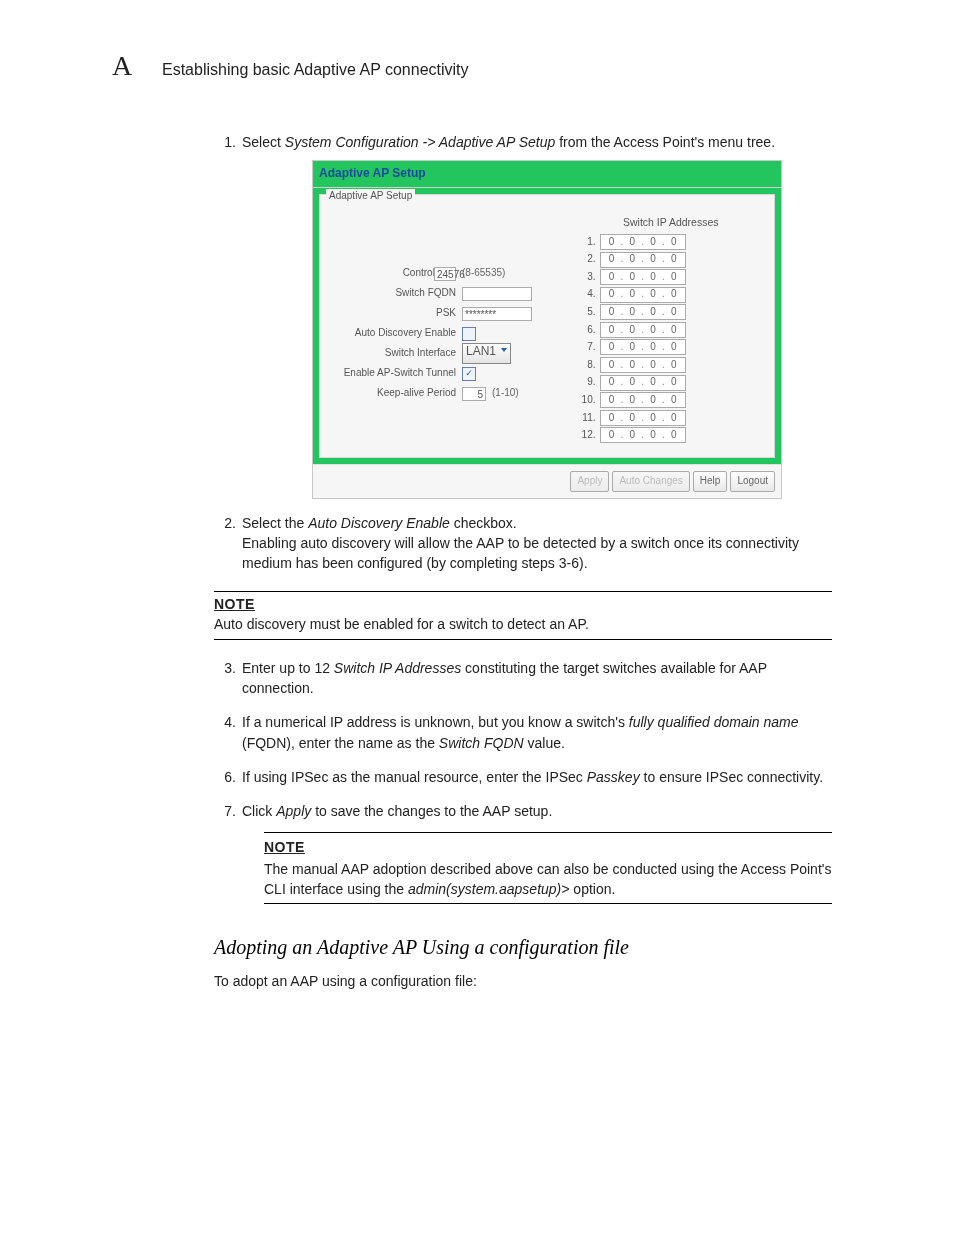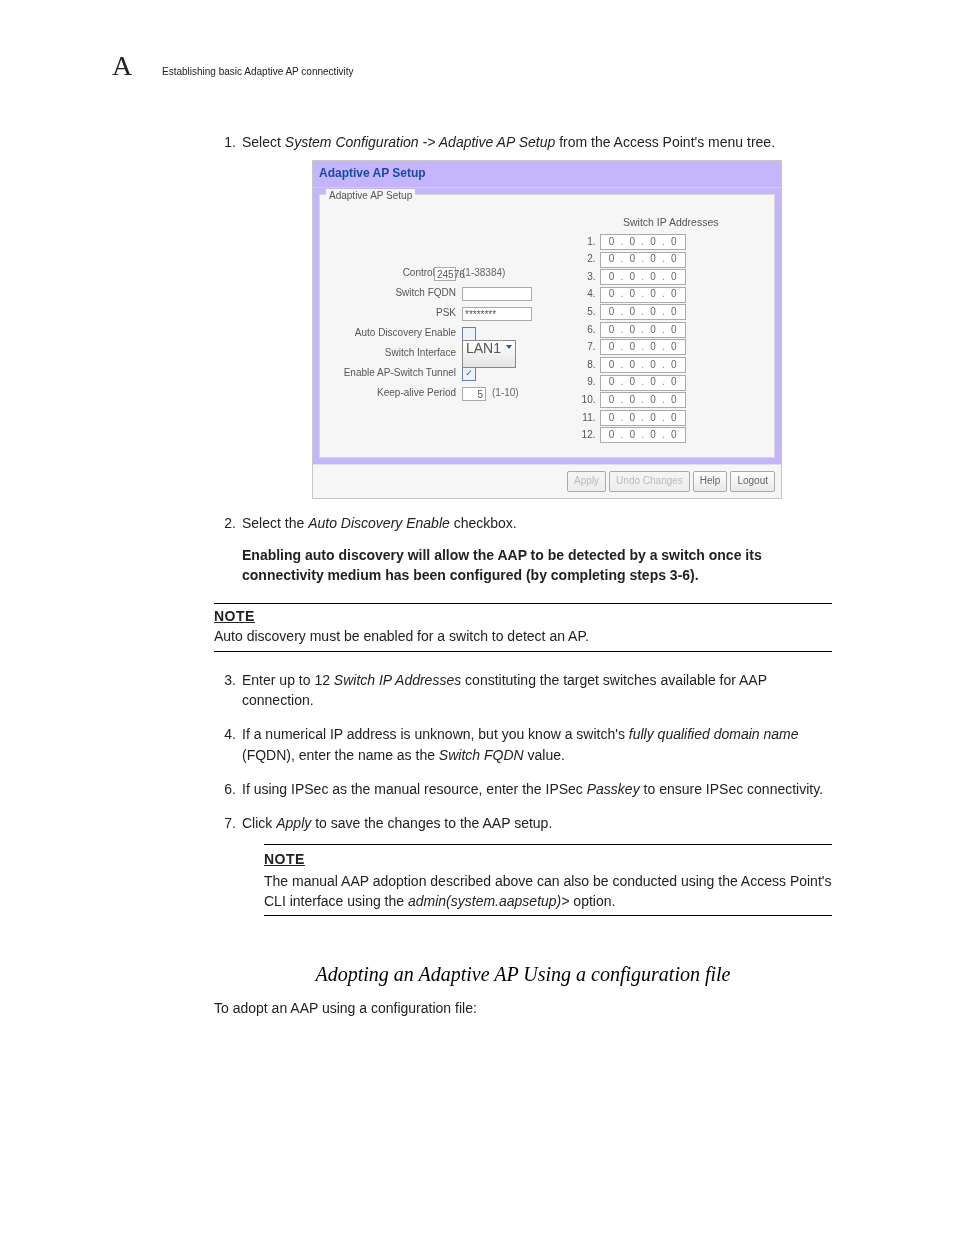--- a/index.html
+++ b/index.html
@@ -22,21 +22,21 @@
     margin-bottom: 50px;
     margin-left: -10px;
   }
   .appendix-letter {
     font-family: Georgia, 'Times New Roman', serif;
     font-size: 28px;
     font-weight: 400;
     width: 30px;
   }
   .running-title {
-    font-size: 10px;
+    font-size: 16px;
   }
   .content {
     margin-left: 120px;
   }
   ol.steps {
     margin: 0;
     padding: 0;
     list-style: none;
   }
   ol.steps > li {
@@ -44,23 +44,21 @@
     line-height: 1.45;
   }
   ol.steps > li .num {
     display: inline-block;
     width: 22px;
     margin-left: -28px;
     text-align: right;
     padding-right: 6px;
   }
   .indent {
-    margin-top: 12px;
     margin-left: 0;
-    font-weight: bold;
   }
   .italic { font-style: italic; }
   .note-block {
     margin: 18px 0 18px 0;
   }
   .note-rule {
     border: none;
     border-top: 1.5px solid #000;
     margin: 4px 0;
   }
@@ -78,21 +76,21 @@
      margin-left: 22px;
      margin-top: 10px;
   }
   .figure-wrap {
     margin: 8px 0 14px 0;
   }
   .ap-panel {
     width: 468px;
     margin-left: 70px;
     border: 1px solid #c8c8c8;
-    background: #c4b5fd;
+    background: #22c55e;
     font-family: Verdana, Geneva, sans-serif;
     font-size: 10px;
     color: #555;
   }
   .ap-title {
     color: #1a4aa0;
     font-weight: bold;
     font-size: 12px;
     border-bottom: 1px solid #d0d0d0;
     padding: 4px 6px;
@@ -153,22 +151,22 @@
     font-size:9px;
     line-height:10px;
     text-align:center;
     color:#2a5ab0;
     font-family: Arial, sans-serif;
   }
   .ap-select {
     border: 1px solid #888;
     background: linear-gradient(#fff,#e4e4e4);
     height: 15px;
-    font-size: 14px;
-    padding: 0 14px 11px 3px;
+    font-size: 12px;
+    padding: 0 14px 4px 3px;
     position: relative;
     display:inline-flex;
     align-items:center;
   }
   .ap-select::after {
     content: "";
     position:absolute;
     right:3px;
     top:4px;
     border-left:3px solid transparent;
@@ -230,23 +228,22 @@
   }
   .ap-btn.disabled {
     color:#bbb;
     background:linear-gradient(#f6f6f6,#ececec);
   }
   h3.sub {
     font-family: Georgia, 'Times New Roman', serif;
     font-style: italic;
     font-weight: 400;
     font-size: 20px;
-    margin: 47px 0 14px -28px;
+    margin: 32px 0 14px -28px;
     color:#000;
-    text-align:center;
   }
   .cmd { font-style: italic; }
   .wide { margin-left: -28px; }
 </style>
 </head>
 <body>
 
 <div class="page">
   <div class="running-head">
     <span class="appendix-letter">A</span>
@@ -259,21 +256,21 @@
         <span class="num">1.</span><span>Select </span><span class="italic">System Configuration -&gt; Adaptive AP Setup</span><span> from the Access Point's menu tree.</span>
         <div class="figure-wrap">
           <div class="ap-panel">
             <div class="ap-title">Adaptive AP Setup</div>
             <div class="ap-fieldset">
               <span class="ap-legend">Adaptive AP Setup</span>
               <div class="ap-left">
                 <div class="ap-row">
                   <span class="ap-label">Control Port</span>
                   <span class="ap-input num">24576</span>
-                  <span class="ap-hint">(1-38384)</span>
+                  <span class="ap-hint">(8-65535)</span>
                 </div>
                 <div class="ap-row">
                   <span class="ap-label">Switch FQDN</span>
                   <span class="ap-input txt"></span>
                 </div>
                 <div class="ap-row">
                   <span class="ap-label">PSK</span>
                   <span class="ap-input txt">********</span>
                 </div>
                 <div class="ap-row">
@@ -439,21 +436,21 @@
                         <span class="ip-oct">0</span>
                         <span class="ip-dot">.</span>
                         <span class="ip-oct">0</span>
                       </span>
                     </div>
                   </div>
               </div>
             </div>
             <div class="ap-buttons">
               <span class="ap-btn disabled">Apply</span>
-              <span class="ap-btn disabled">Undo Changes</span>
+              <span class="ap-btn disabled">Auto Changes</span>
               <span class="ap-btn">Help</span>
               <span class="ap-btn">Logout</span>
             </div>
           </div>
         </div>
       </li>
 
       <li>
         <span class="num">2.</span><span>Select the </span><span class="italic">Auto Discovery Enable</span><span> checkbox.</span>
         <div class="indent">Enabling auto discovery will allow the AAP to be detected by a switch once its connectivity medium has been configured (by completing steps 3-6).</div>

